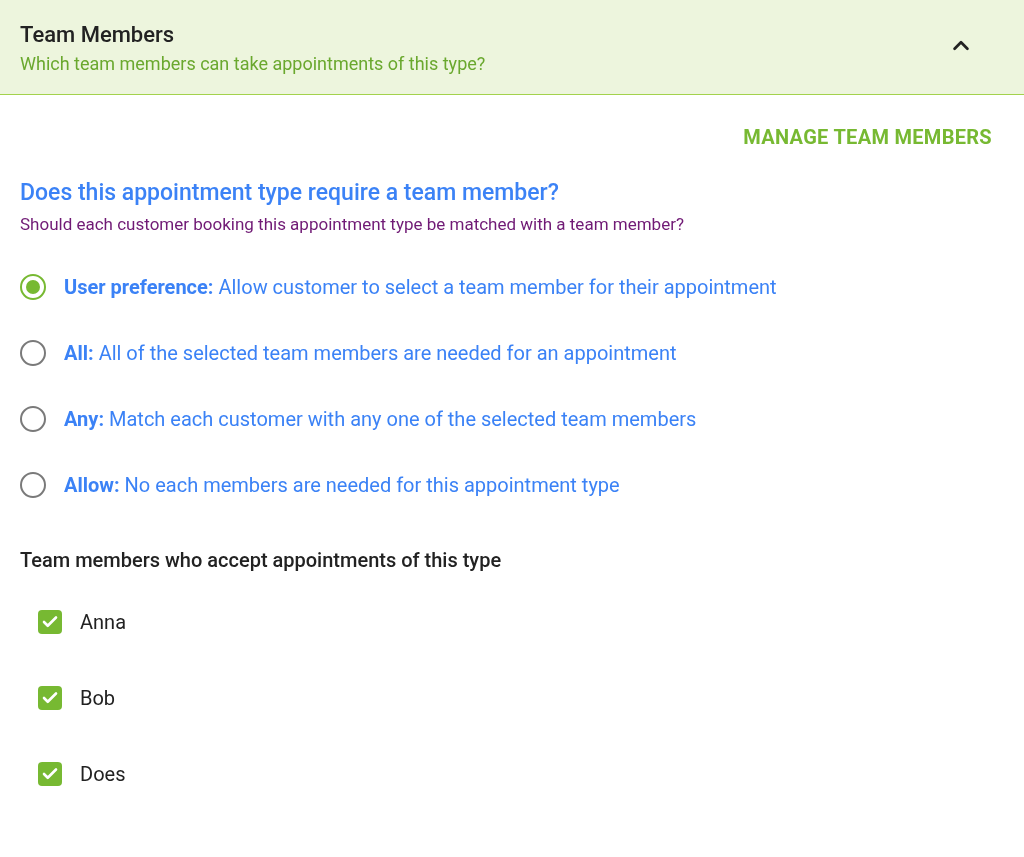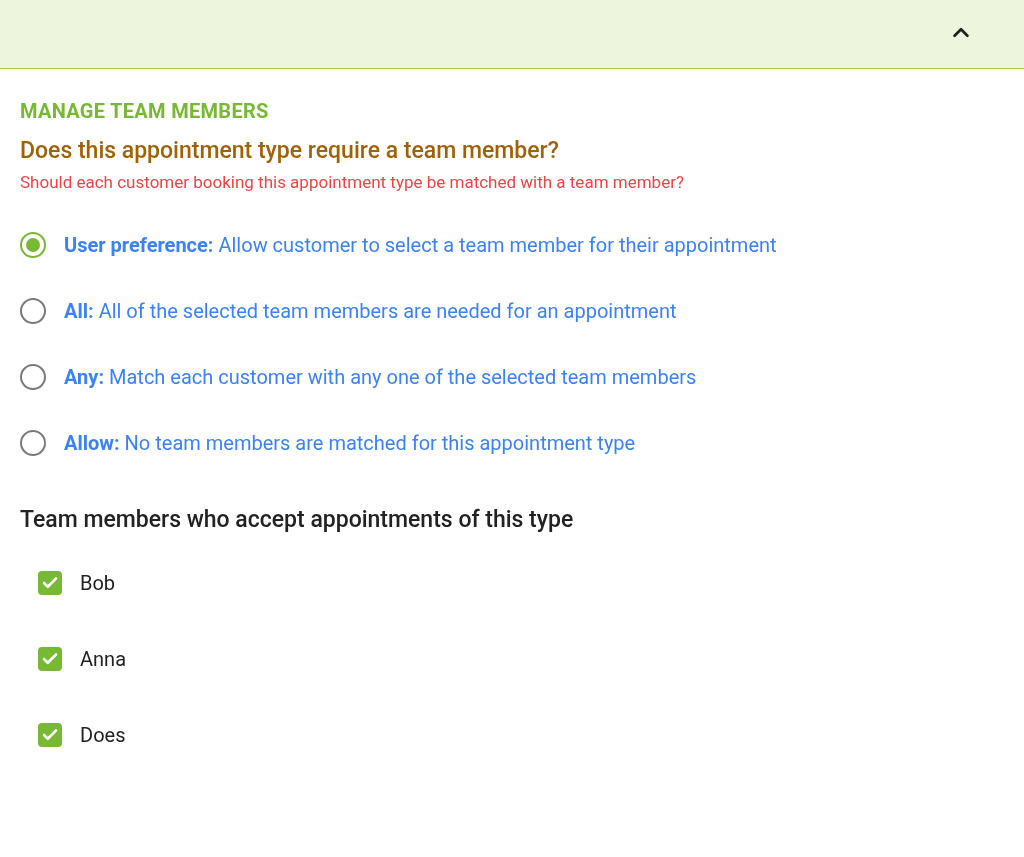--- a/index.html
+++ b/index.html
@@ -40,40 +40,40 @@
     }
     .chevron svg {
       width: 22px;
       height: 22px;
     }
     .content {
       padding: 30px 20px 20px 20px;
     }
     .manage-link-row {
       display: flex;
-      justify-content: flex-start;
-      margin-bottom: 14px;
+      justify-content: flex-end;
+      margin-bottom: 30px;
       padding-right: 12px;
     }
     .manage-link {
       color: #77b932;
       font-weight: 700;
       font-size: 20px;
       letter-spacing: 0.3px;
       cursor: pointer;
     }
     .section-title {
       font-size: 23px;
       font-weight: 500;
-      color: #a16207;
+      color: #3b82f6;
       margin-bottom: 8px;
     }
     .section-desc {
       font-size: 17px;
-      color: #ef4444;
+      color: #701a75;
       font-weight: 400;
       margin-bottom: 40px;
     }
     .radio-group {
       margin-bottom: 50px;
     }
     .radio-row {
       display: flex;
       align-items: center;
       margin-bottom: 40px;
@@ -100,21 +100,21 @@
       background: #77b932;
     }
     .radio-label {
       font-size: 20px;
       color: #3b82f6;
     }
     .radio-label .bold {
       font-weight: 700;
     }
     .members-title {
-      font-size: 23px;
+      font-size: 20px;
       font-weight: 500;
       color: #222;
       margin-bottom: 38px;
     }
     .checkbox-list {
       padding-left: 18px;
     }
     .checkbox-row {
       display: flex;
       align-items: center;
@@ -139,20 +139,22 @@
     .checkbox-label {
       font-size: 20px;
       color: #222;
     }
   </style>
 </head>
 <body>
 
 <div class="header-panel">
   <div class="header-text">
+    <div class="panel-title">Team Members</div>
+    <div class="panel-subtitle">Which team members can take appointments of this type?</div>
   </div>
   <div class="chevron">
     <svg viewBox="0 0 24 24" fill="none" stroke="#222" stroke-width="3" stroke-linecap="round" stroke-linejoin="round">
       <polyline points="5 15 12 8 19 15"></polyline>
     </svg>
   </div>
 </div>
 
 <div class="content">
 
@@ -184,46 +186,46 @@
     <div class="radio-row">
       <div class="radio-circle"></div>
       <div class="radio-label">
         <span class="bold">Any:</span><span> Match each customer with any one of the selected team members</span>
       </div>
     </div>
 
     <div class="radio-row">
       <div class="radio-circle"></div>
       <div class="radio-label">
-        <span class="bold">Allow:</span><span> No team members are matched for this appointment type</span>
+        <span class="bold">Allow:</span><span> No each members are needed for this appointment type</span>
       </div>
     </div>
 
   </div>
 
   <div class="members-title">Team members who accept appointments of this type</div>
 
   <div class="checkbox-list">
 
     <div class="checkbox-row">
       <div class="checkbox-box">
         <svg viewBox="0 0 24 24" fill="none" stroke="#ffffff" stroke-width="3.5" stroke-linecap="round" stroke-linejoin="round">
           <polyline points="4 12 9 17 20 6"></polyline>
         </svg>
       </div>
-      <div class="checkbox-label">Bob</div>
+      <div class="checkbox-label">Anna</div>
     </div>
 
     <div class="checkbox-row">
       <div class="checkbox-box">
         <svg viewBox="0 0 24 24" fill="none" stroke="#ffffff" stroke-width="3.5" stroke-linecap="round" stroke-linejoin="round">
           <polyline points="4 12 9 17 20 6"></polyline>
         </svg>
       </div>
-      <div class="checkbox-label">Anna</div>
+      <div class="checkbox-label">Bob</div>
     </div>
 
     <div class="checkbox-row">
       <div class="checkbox-box">
         <svg viewBox="0 0 24 24" fill="none" stroke="#ffffff" stroke-width="3.5" stroke-linecap="round" stroke-linejoin="round">
           <polyline points="4 12 9 17 20 6"></polyline>
         </svg>
       </div>
       <div class="checkbox-label">Does</div>
     </div>

